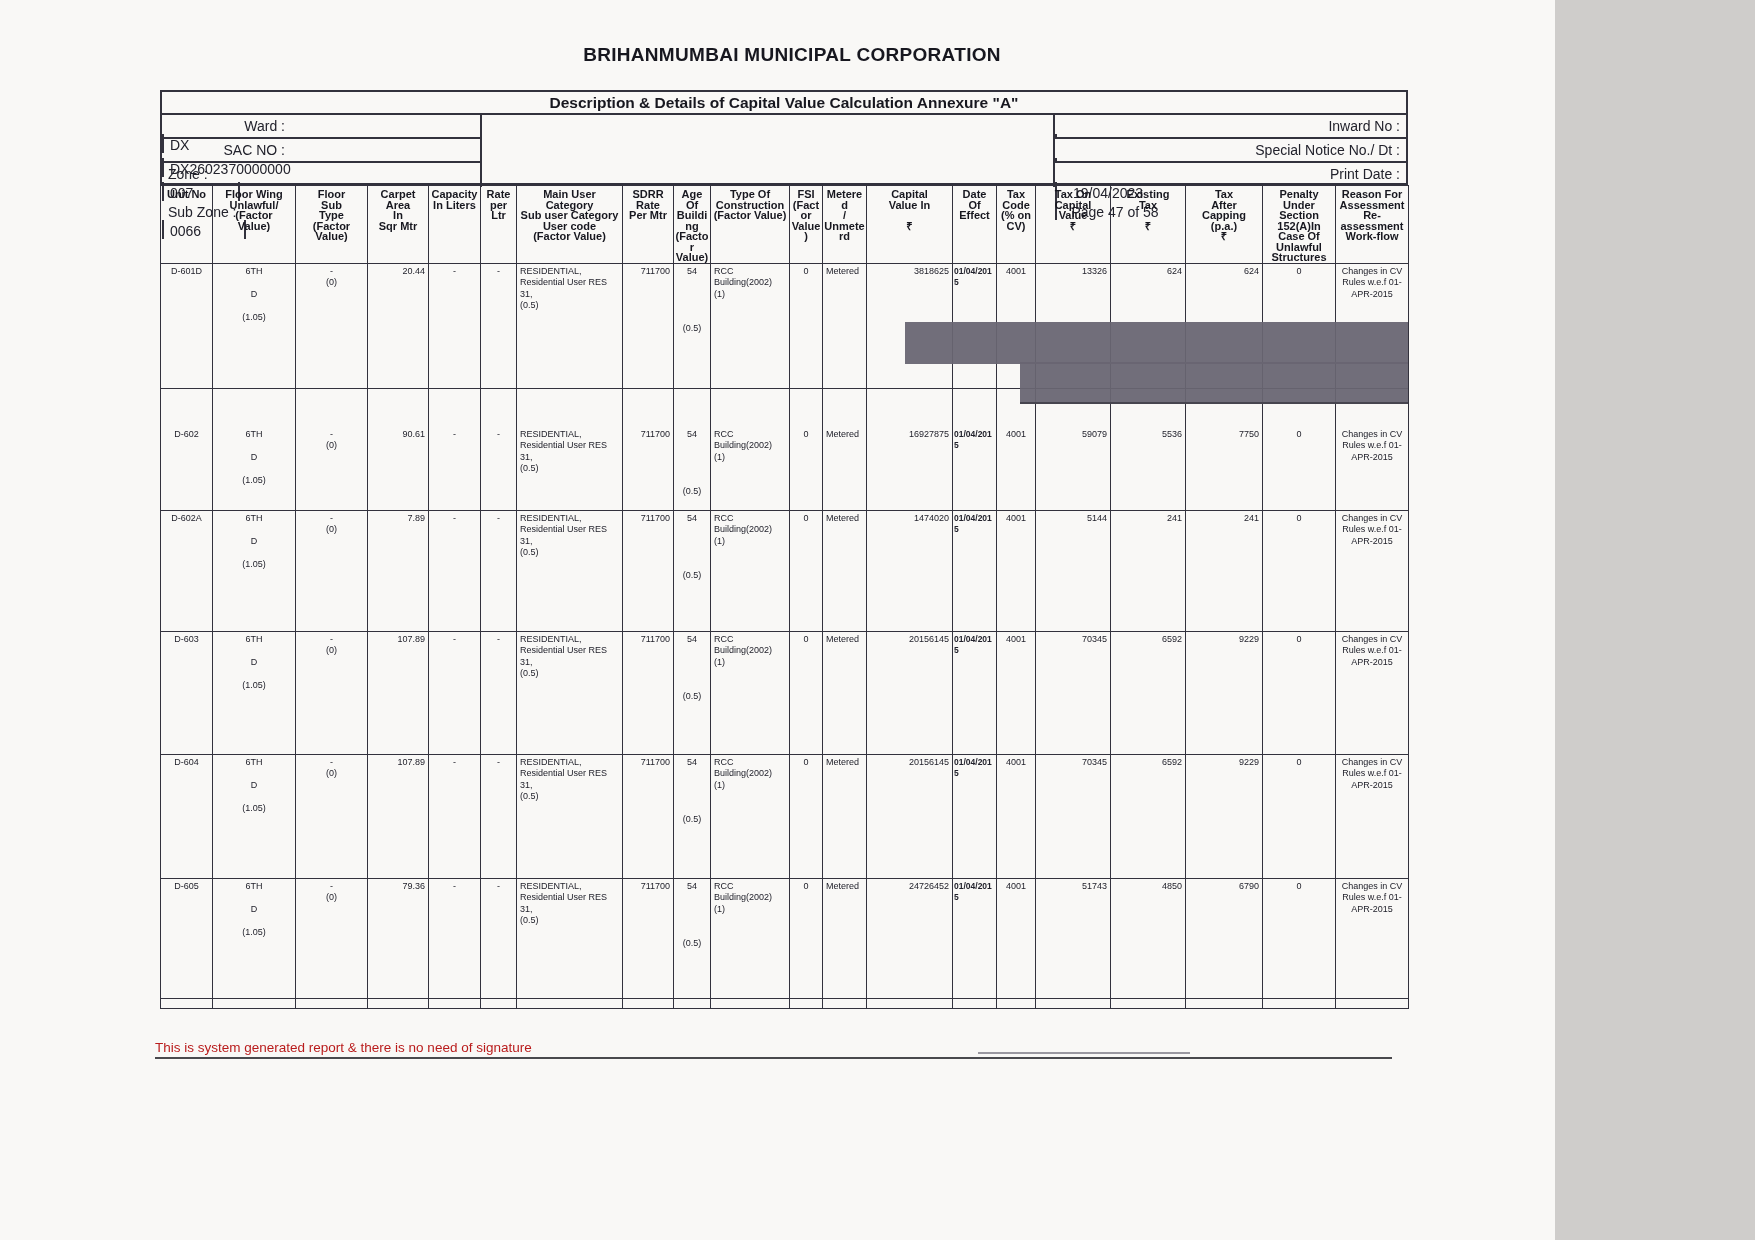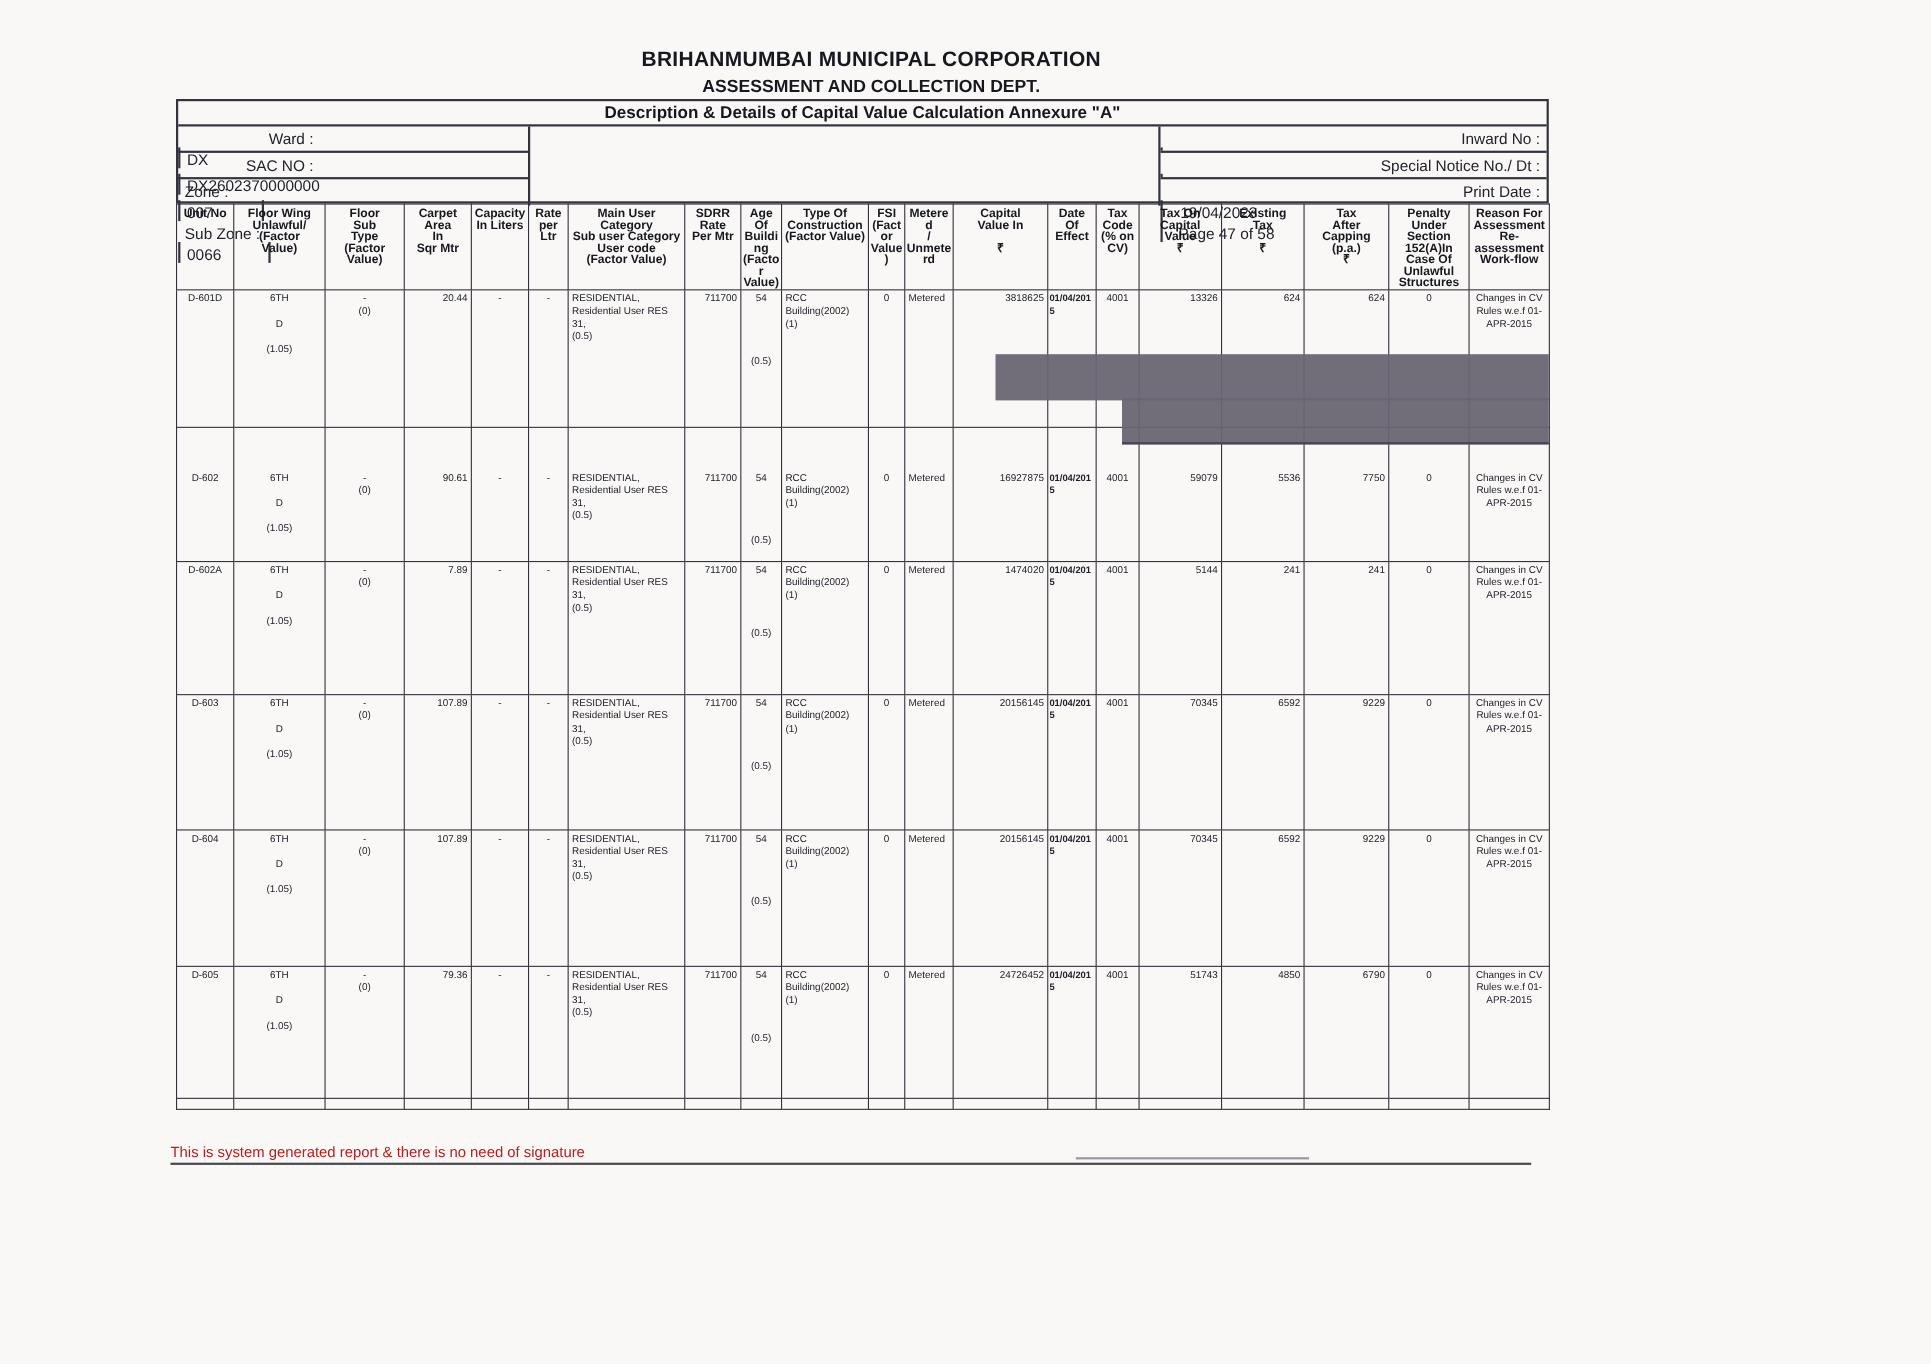--- a/index.html
+++ b/index.html
@@ -1,18 +1,18 @@
 <!DOCTYPE html>
 <html><head>
 <meta charset="utf-8">
 <style>
   * { box-sizing: border-box; margin: 0; padding: 0; }
   html,body { background:#cfcdcb; }
   .page {
-    position: relative; width: 1755px; height: 1240px;
+    position: relative; width: 1555px; height: 1240px;
     background: #f9f8f6; overflow: hidden;
     font-family: "Liberation Sans", sans-serif; color: #22222c; padding-left: 36px;
   }
   .org   { position:absolute; top:44px;  left:292px; width:1000px; text-align:center;
            font-size:19px; font-weight:bold; color:#17171f; letter-spacing:.3px; }
   .dept  { position:absolute; top:71px;  left:292px; width:1000px; text-align:center;
            font-size:16px; font-weight:bold; color:#17171f; }
 
   
   .frame { position:absolute; left:160px; top:90px; width:1248px; height:95px;
@@ -62,21 +62,20 @@
   .footline { position:absolute; }
   .footline.a { left:155px; top:1057px; width:1237px; height:2px; background:#49494d; }
   .footline.b { left:978px; top:1052px; width:212px; height:2px; background:#9a98a0; }
 </style>
 </head>
 <body>
 
 <div class="page">
 
   <div class="org">BRIHANMUMBAI MUNICIPAL CORPORATION</div>
-  <div class="dept">ASSESSMENT AND COLLECTION DEPT.</div>
 
   <div class="frame">
     <div class="annexure">Description &amp; Details of Capital Value Calculation Annexure "A"</div>
 
     <div class="leftinfo">
       <div class="irow">
         <div class="ilabel">Ward :</div>
         <div class="ival">DX</div>
       </div>
       <div class="irow">

